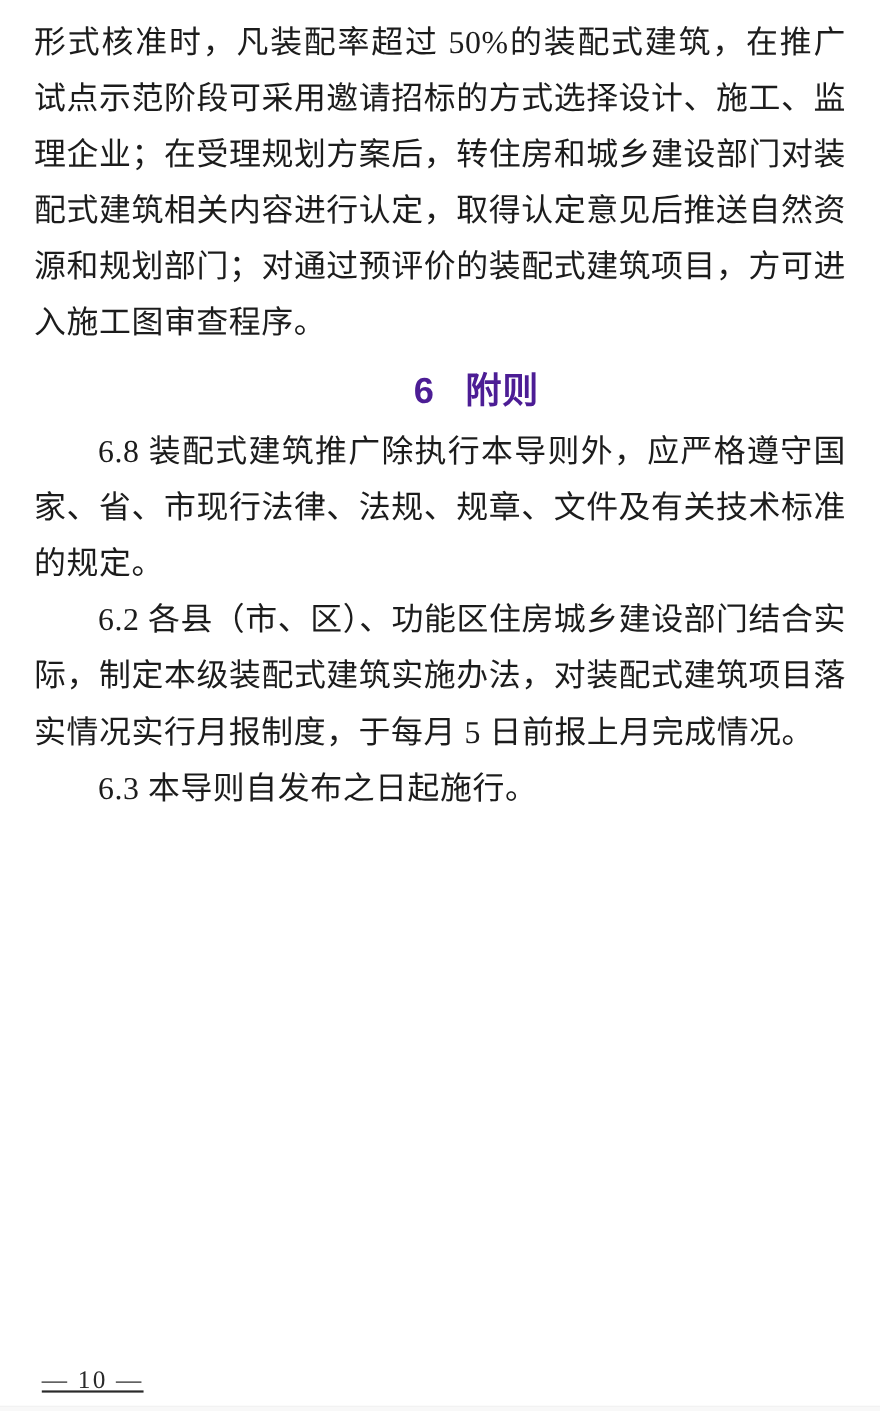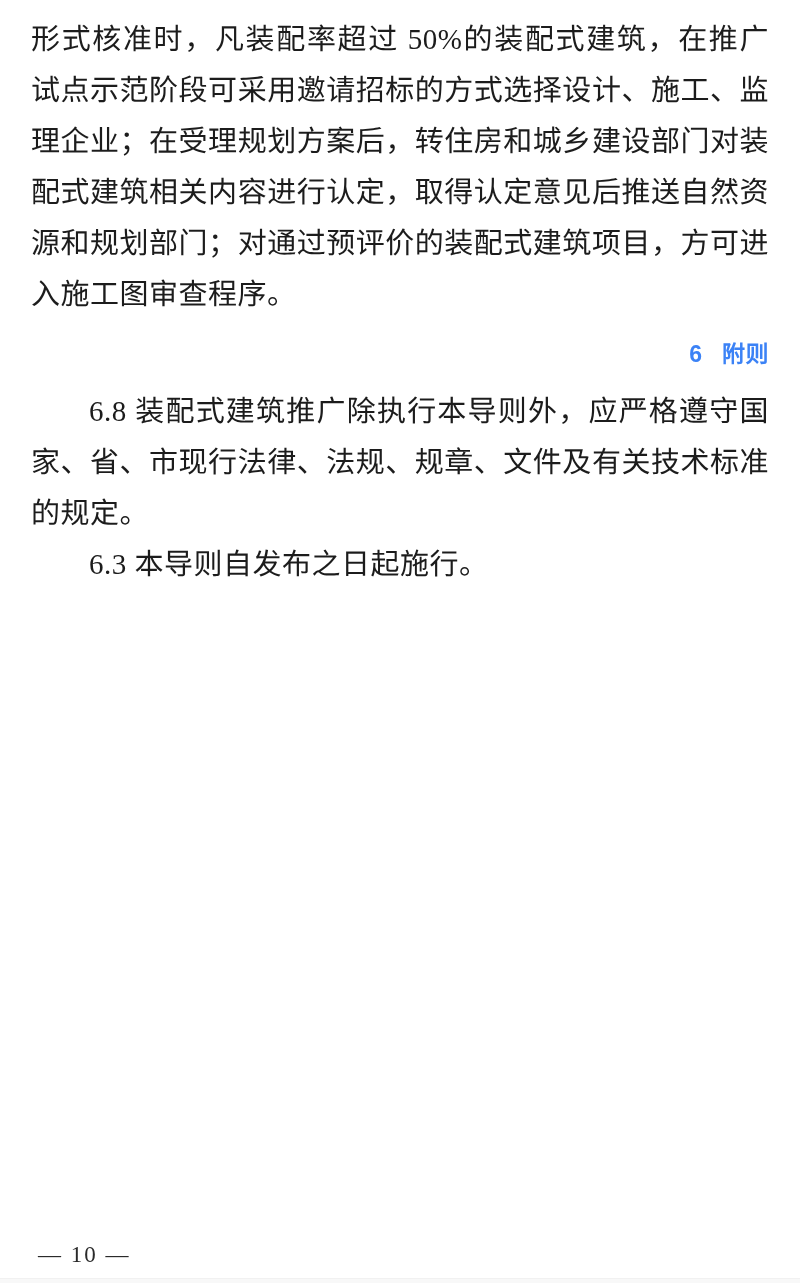--- a/index.html
+++ b/index.html
@@ -37,43 +37,44 @@
     margin: 0;
   }
 
   .para.no-indent {
     text-indent: 0;
   }
 
   .heading {
     font-family: "Liberation Sans", "DejaVu Sans", sans-serif;
     font-weight: bold;
-    font-size: 23px;
+    font-size: 33px;
     line-height: 51px;
     text-indent: 0;
     padding-left: 2em;
     margin-top: 9px;
     margin-bottom: 6px;
-    color: #3b82f6;
-    text-align: right;
+    color: #4c1d95;
+    text-align: center;
   }
 
   .heading .section-title {
     margin-left: 0.85em;
   }
 
   .footer {
     position: absolute;
     left: 38px;
     top: 1241px;
     font-size: 23px;
     line-height: 28px;
     color: #2a2a2a;
     letter-spacing: 2px;
     text-align: left;
+    text-decoration: underline;
   }
 
   .page-bottom-edge {
     position: absolute;
     left: 0;
     bottom: 0;
     width: 800px;
     height: 5px;
     background: #f8f8f8;
     border-top: 1px solid #f1f1f1;
@@ -88,20 +89,21 @@
 
     <p class="para no-indent">形式核准时，凡装配率超过 50%的装配式建筑，在推广试点示范阶段可采用邀请招标的方式选择设计、施工、监理企业；在受理规划方案后，转住房和城乡建设部门对装配式建筑相关内容进行认定，取得认定意见后推送自然资源和规划部门；对通过预评价的装配式建筑项目，方可进入施工图审查程序。</p>
 
 
     <h2 class="heading">
       <span class="section-number">6</span><span class="section-title">附则</span>
     </h2>
 
     <p class="para">6.8 装配式建筑推广除执行本导则外，应严格遵守国家、省、市现行法律、法规、规章、文件及有关技术标准的规定。</p>
 
+    <p class="para">6.2 各县（市、区）、功能区住房城乡建设部门结合实际，制定本级装配式建筑实施办法，对装配式建筑项目落实情况实行月报制度，于每月 5 日前报上月完成情况。</p>
 
     <p class="para">6.3 本导则自发布之日起施行。</p>
 
   </div>
 
   <div class="footer">
     <span>— 10 —</span>
   </div>
 
   <div class="page-bottom-edge"></div>

